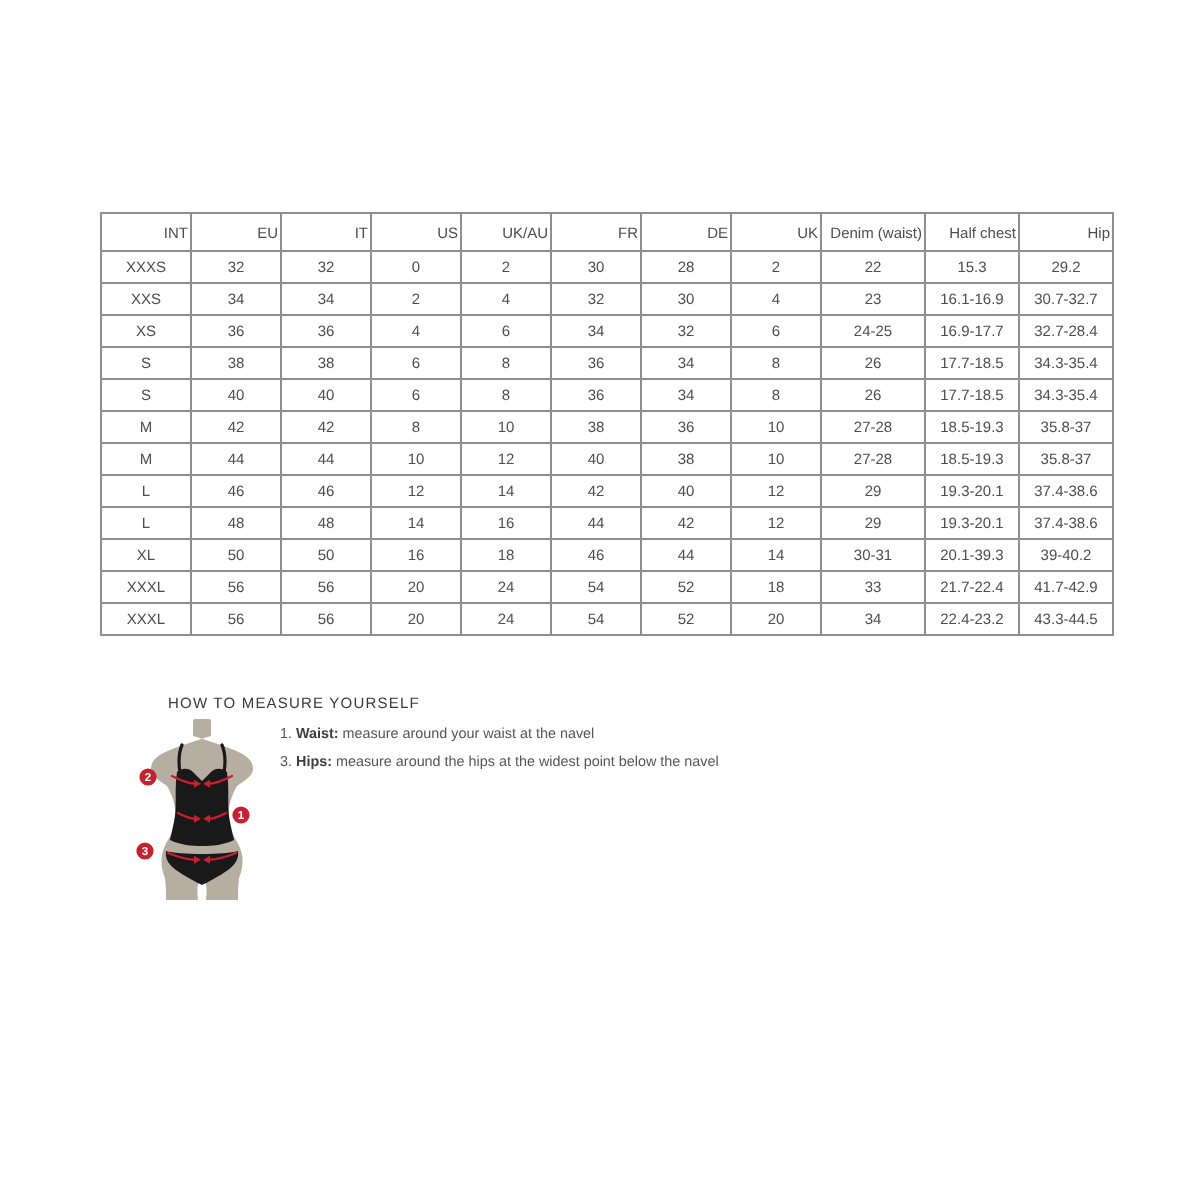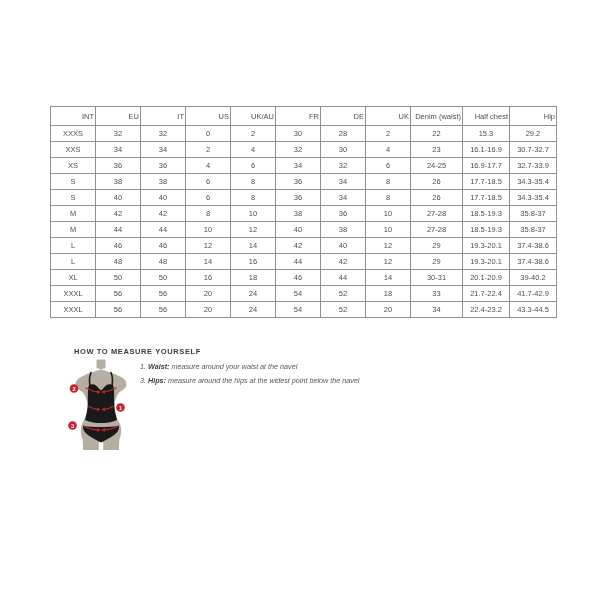--- a/index.html
+++ b/index.html
@@ -22,24 +22,24 @@
     border:1px solid var(--outer-border);}
   table.size-table th, table.size-table td{
     border:1px solid var(--border);
     font-size:7.5px;line-height:9px;font-weight:400;
     text-align:center;vertical-align:middle;
     color:var(--text);white-space:nowrap;overflow:hidden;padding:0 1px;}
   table.size-table th{height:19px;text-align:right;}
   table.size-table td{height:16px;}
 
   
-  .measure-heading{position:absolute;left:38px;top:347px;
-    font-size:7.5px;font-weight:700;letter-spacing:.6px;color:var(--heading);padding-left:36px;}
+  .measure-heading{position:absolute;left:48px;top:347px;
+    font-size:7.5px;font-weight:400;letter-spacing:.6px;color:var(--heading);padding-left:36px;}
   .measure-steps{position:absolute;left:140px;top:363px;width:330px;}
-  .step{font-size:7.2px;line-height:8px;margin-bottom:5.5px;color:#555;font-style:italic;}
+  .step{font-size:7.2px;line-height:8px;margin-bottom:5.5px;color:#555;}
   .step strong{color:#3d3d3d;}
   .figure-wrap{position:absolute;left:64px;top:358px;width:68px;height:96px;}
   .figure-wrap svg{display:block;width:68px;height:96px;}
   .body-fill{fill:var(--mannequin);}
   .garment-fill{fill:var(--garment);}
   .strap{stroke:var(--garment);stroke-width:1.6;fill:none;stroke-linecap:round;}
   .tape{stroke:var(--accent);stroke-width:1.2;fill:none;stroke-linecap:round;}
   .arrow{fill:var(--accent);}
   .badge{fill:var(--accent);}
   .badge-num{fill:#ffffff;font-size:5.8px;font-weight:700;
@@ -111,21 +111,21 @@
             <td>XS</td>
             <td>36</td>
             <td>36</td>
             <td>4</td>
             <td>6</td>
             <td>34</td>
             <td>32</td>
             <td>6</td>
             <td>24-25</td>
             <td>16.9-17.7</td>
-            <td>32.7-33.9</td>
+            <td>32.7-28.4</td>
           </tr>
           <tr>
             <td>S</td>
             <td>38</td>
             <td>38</td>
             <td>6</td>
             <td>8</td>
             <td>36</td>
             <td>34</td>
             <td>8</td>
@@ -201,21 +201,21 @@
           <tr>
             <td>XL</td>
             <td>50</td>
             <td>50</td>
             <td>16</td>
             <td>18</td>
             <td>46</td>
             <td>44</td>
             <td>14</td>
             <td>30-31</td>
-            <td>20.1-20.9</td>
+            <td>20.1-39.3</td>
             <td>39-40.2</td>
           </tr>
           <tr>
             <td>XXXL</td>
             <td>56</td>
             <td>56</td>
             <td>20</td>
             <td>24</td>
             <td>54</td>
             <td>52</td>

